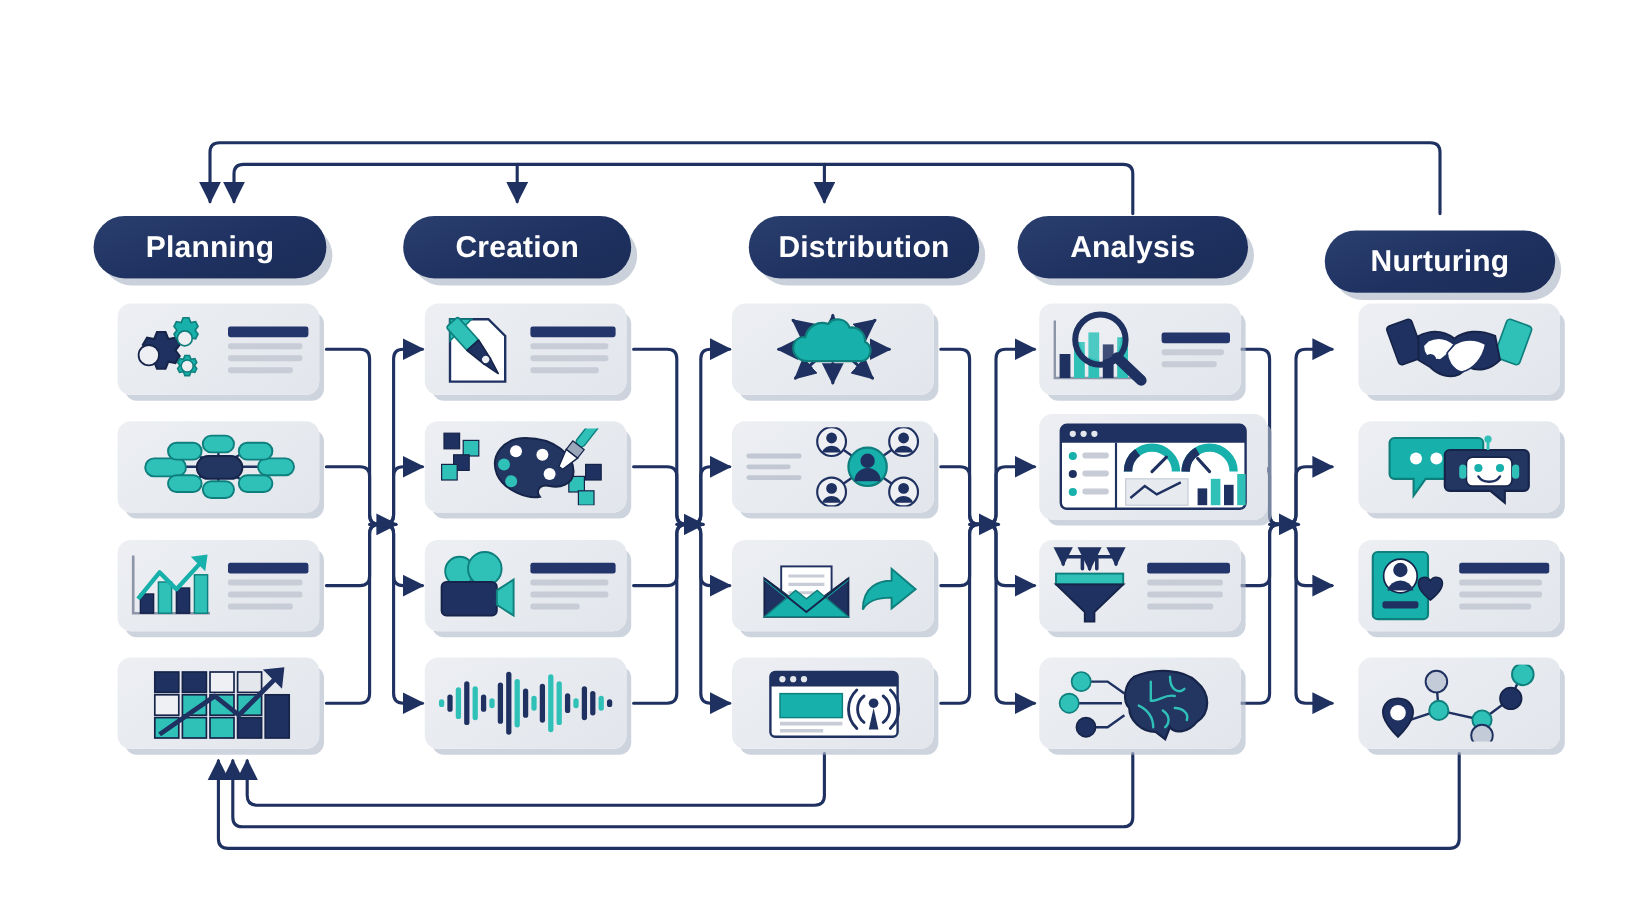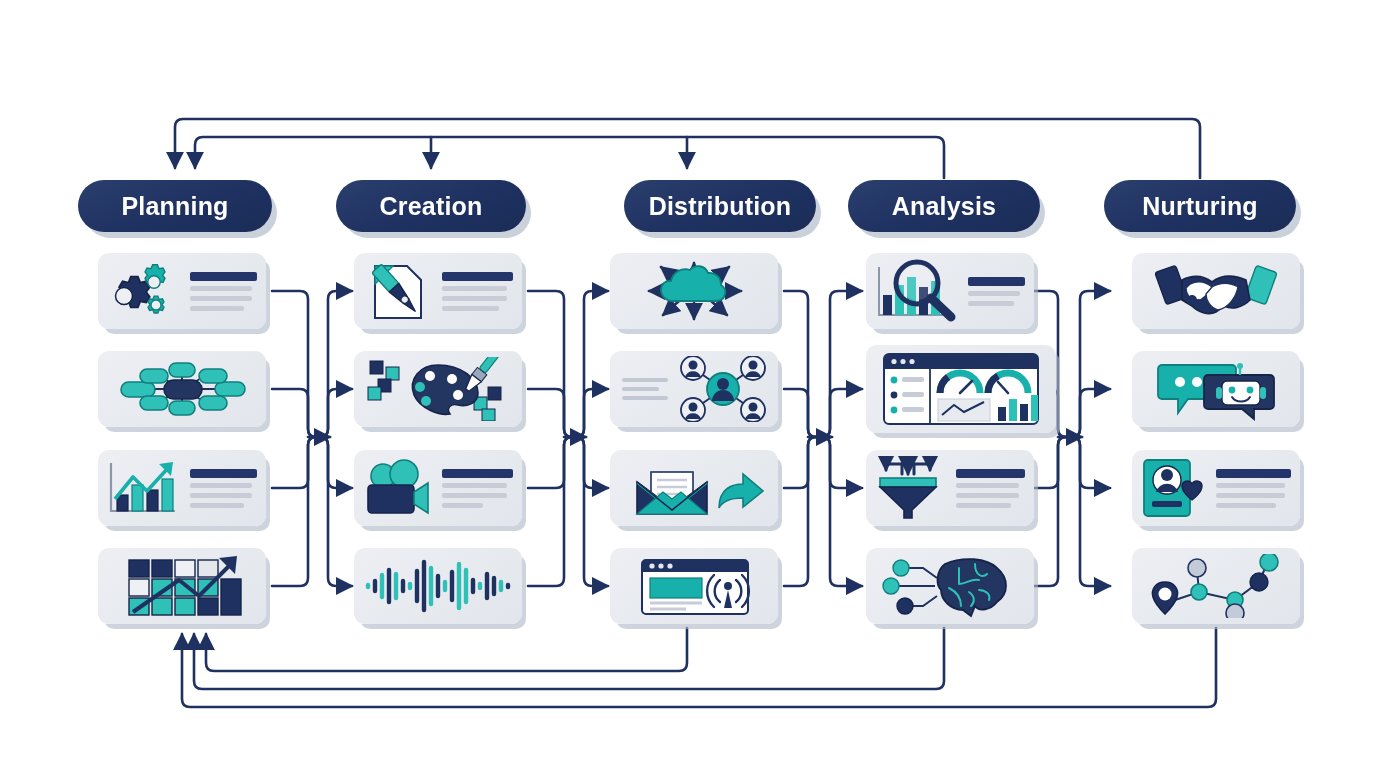--- a/index.html
+++ b/index.html
@@ -523,21 +523,21 @@
             <path d="M74 34 C82 38 86 44 86 52"></path>
             <path d="M104 36 C110 36 116 40 114 46"></path>
             <path d="M94 38 C100 42 100 48 96 52"></path>
           </g>
         </svg>
       </div>
     </div>
   </div>
 
   <div class="col">
-    <div class="pill" style="left:1104px;top:180px;width:192px;text-align:right;">
+    <div class="pill" style="left:1104px;top:192px;width:192px;text-align:right;">
       <span>Nurturing</span>
     </div>
 
     <div class="card" style="left:1132px;top:253px;">
       <div class="fullico">
         <svg width="140" height="62" viewBox="0 0 140 62">
           <rect x="14" y="8" width="22" height="34" rx="3" fill="#1f3160" stroke="#16244a" stroke-width="1.4" transform="rotate(-20 25 25)"></rect>
           <rect x="104" y="8" width="22" height="34" rx="3" fill="#2fc0b8" stroke="#0f7f7d" stroke-width="1.4" transform="rotate(20 115 25)"></rect>
           <path d="M36 20 C48 14 58 16 66 22 C74 16 86 14 100 20 L104 40 C96 48 86 50 78 46 L70 52 C62 56 52 52 46 46 L36 40 Z" fill="#1f3160" stroke="#16244a" stroke-width="1.6"></path>
           <path d="M44 24 C52 20 60 22 66 27 C62 34 56 40 50 42 C44 40 40 34 40 28 Z" fill="#ffffff" stroke="#1f3160" stroke-width="1.4"></path>

